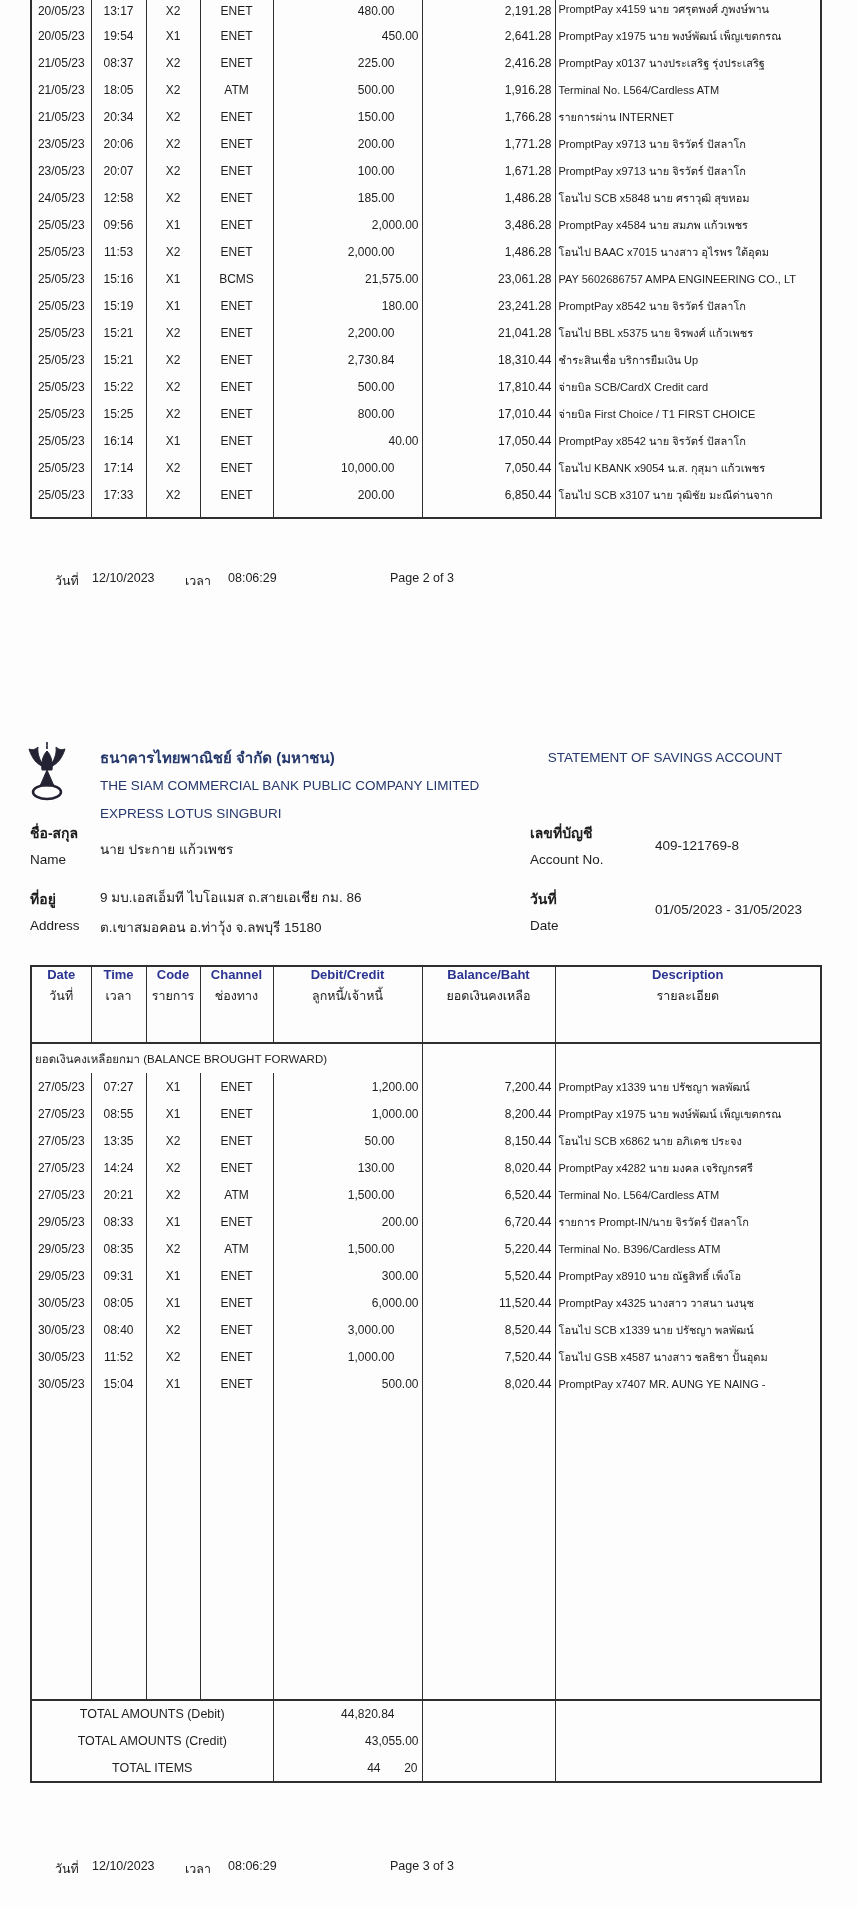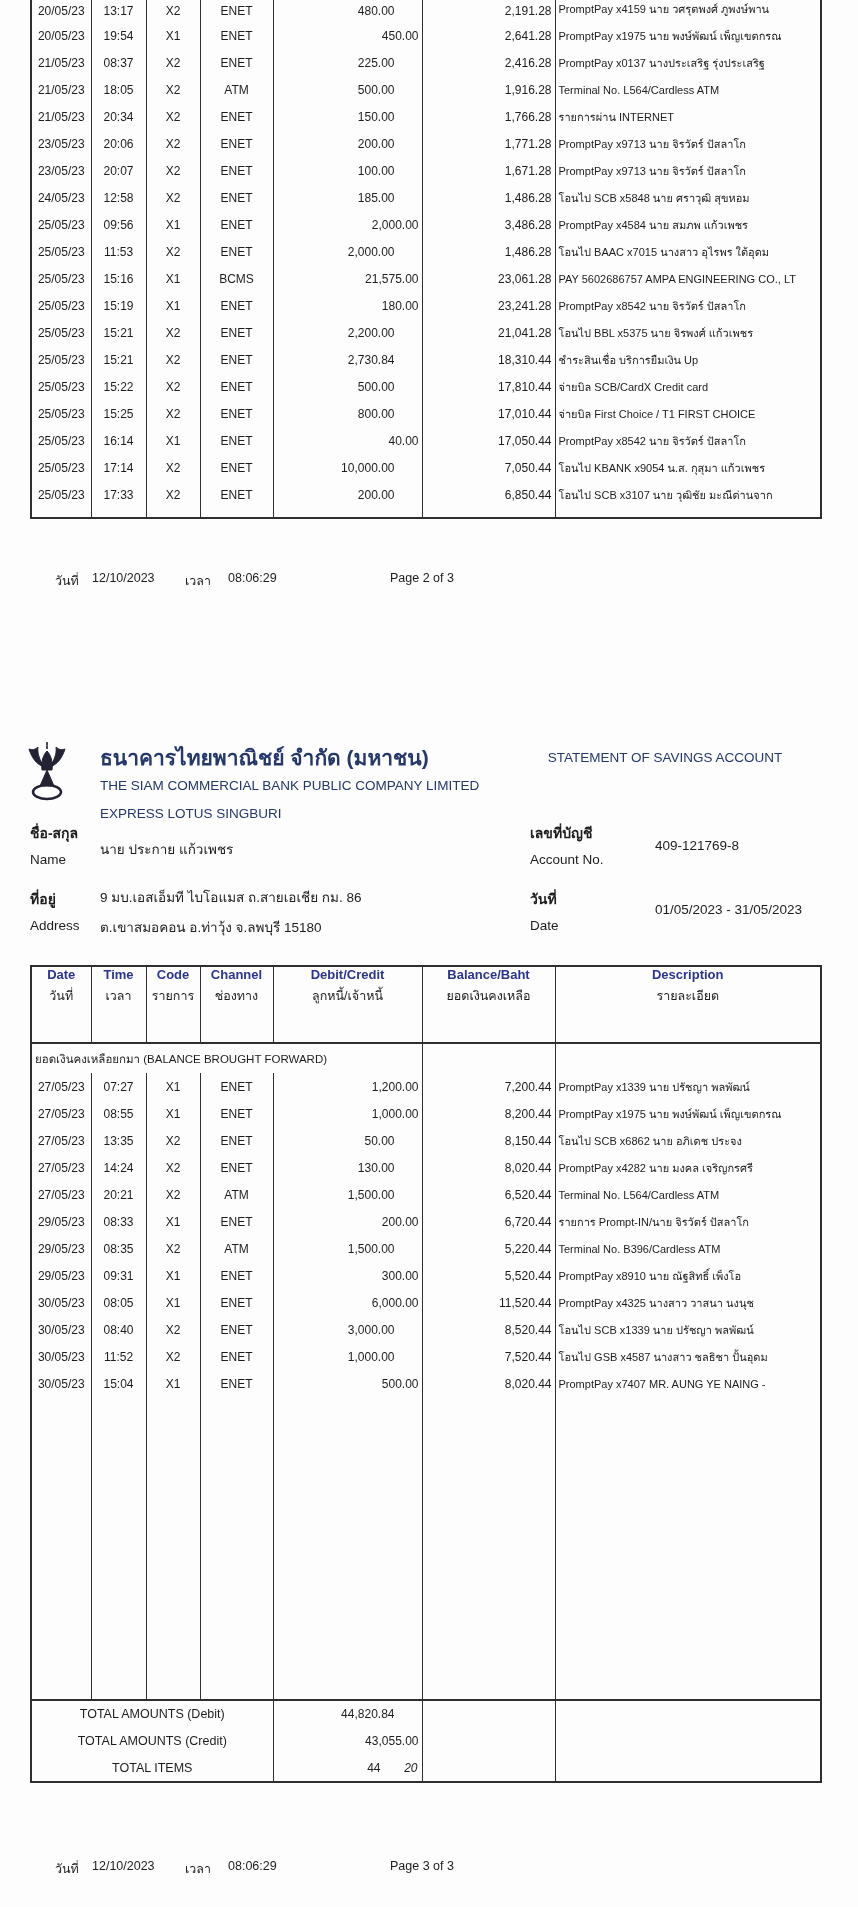--- a/index.html
+++ b/index.html
@@ -40,36 +40,36 @@
 
   .totals tr td{height:27px;}
   .totals tr:first-child td{border-top:2px solid var(--border);}
   .t-label{text-align:center;padding-left:8px;font-size:12.5px;margin-top:16px;}
   .t-amt{text-align:right;}
   .t-amt.debit{padding-right:27px;}
   .t-amt.credit{padding-right:3px;}
   .t-items{display:flex;justify-content:flex-end;align-items:center;height:27px;border:none;}
   td.items-cell{padding:0 3px;}
   .t-items .cnt-debit{text-align:right;}
-  .t-items .cnt-credit{width:38px;text-align:right;padding-right:1px;font-style:italic;}
+  .t-items .cnt-credit{width:38px;text-align:right;padding-right:1px;}
 
   
   .page-footer{position:absolute;left:30px;width:790px;height:20px;font-size:12.5px;color:var(--ink);}
   #footer-p2{top:571px;}
   #footer-p3{top:1859px;}
   .page-footer .f-date-label{position:absolute;left:25px;}
   .page-footer .f-date{position:absolute;left:62px;}
   .page-footer .f-time-label{position:absolute;left:155px;}
   .page-footer .f-time{position:absolute;left:188px;margin-left:10px;}
   .page-footer .f-page{position:absolute;left:360px;}
 
   
   .bank-logo{position:absolute;left:28px;top:742px;width:38px;height:62px;}
   .bank-block{position:absolute;left:100px;top:744px;line-height:28px;color:var(--bank-navy);}
-  .bank-name-th{font-size:21px;font-weight:bold;}
+  .bank-name-th{font-size:15px;font-weight:bold;}
   .bank-name-en,.bank-branch{font-size:13.5px;}
   .doc-title-block{position:absolute;left:520px;top:744px;width:290px;text-align:center;line-height:28px;color:var(--bank-navy);}
   .doc-title-th{font-size:15px;font-weight:bold;}
   .doc-title-en{font-size:13.5px;}
 
   
   .acct-label-th{position:absolute;font-size:14px;font-weight:bold;color:var(--ink);}
   .acct-label-en{position:absolute;font-size:13.5px;color:var(--ink);}
   .acct-value{position:absolute;font-size:13.5px;color:var(--ink);}
   #lbl-name-th{left:30px;top:822px;}       #lbl-name-en{left:30px;top:852px;}

